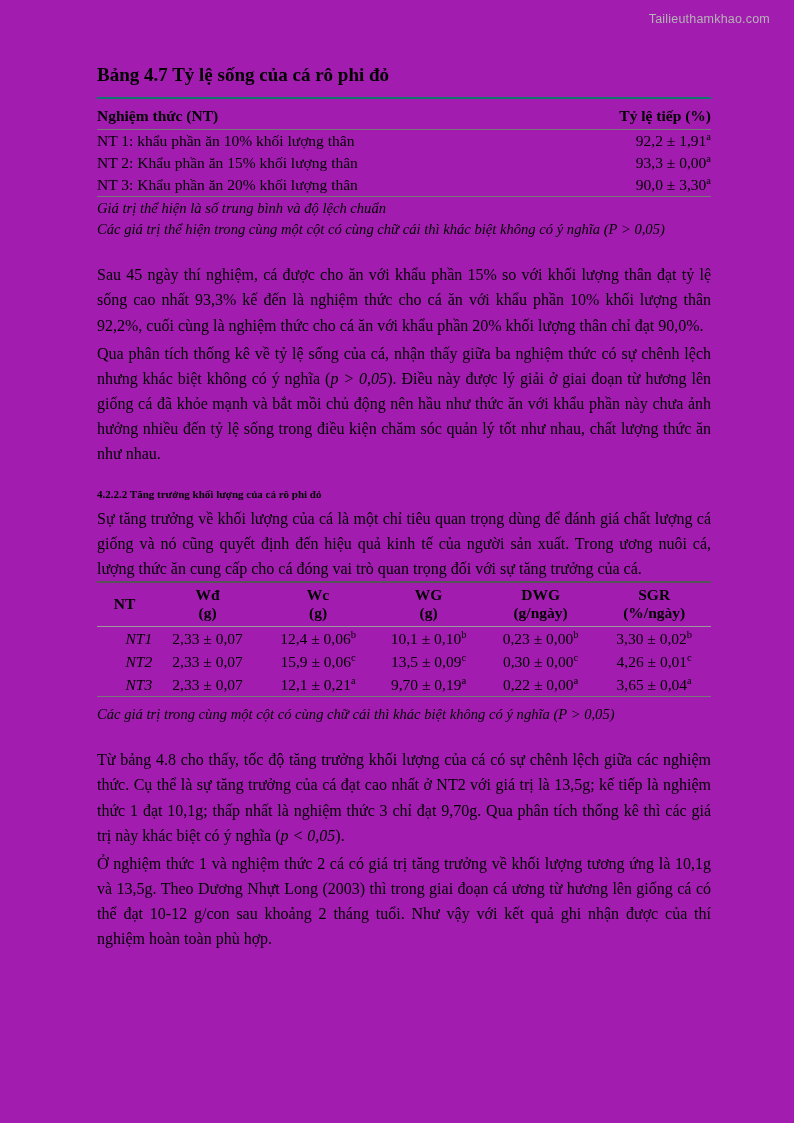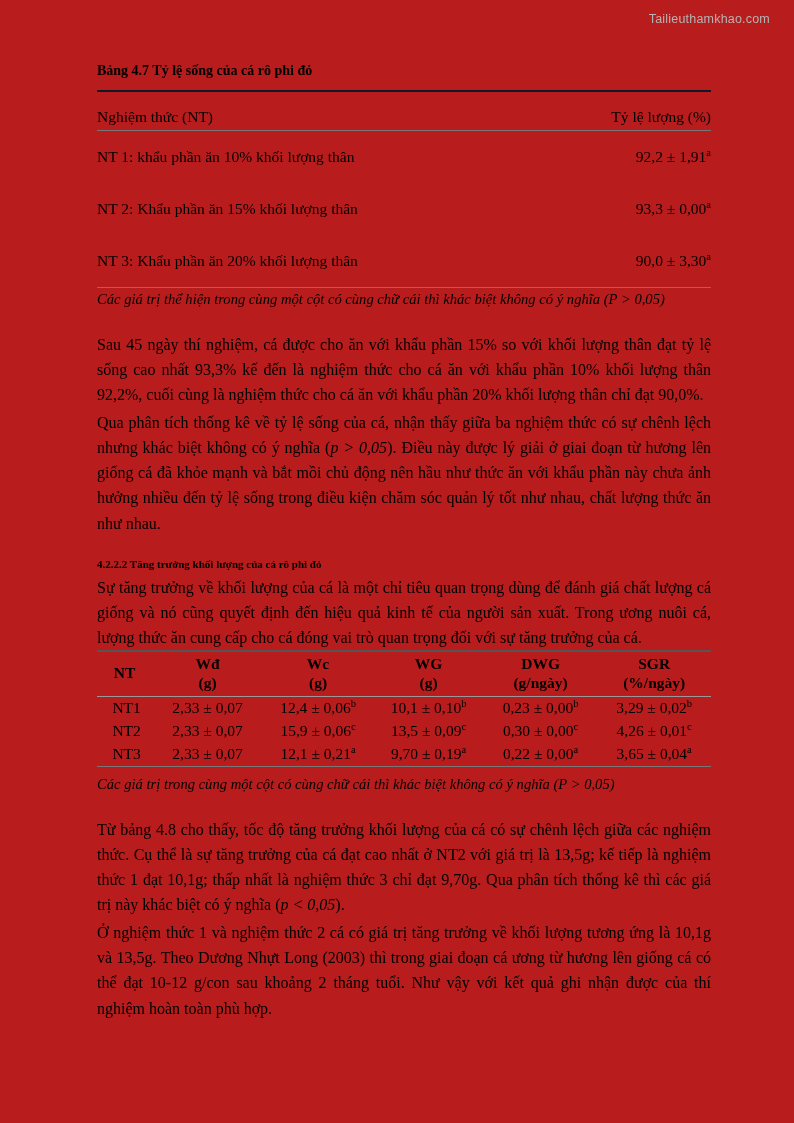--- a/index.html
+++ b/index.html
@@ -7,21 +7,21 @@
     padding: 0;
     background: #c8c8c8;
   }
   body {
     font-family: "Liberation Serif", "DejaVu Serif", serif;
   }
   .page {
     position: relative;
     width: 794px;
     height: 1123px;
-    background: #b91c1c;
+    background: #a21caf;
     margin: 0 auto;
     box-sizing: border-box;
     overflow: hidden;
   }
   .watermark {
     position: absolute;
     top: 12px;
     right: 24px;
     font-family: "Liberation Sans", "DejaVu Sans", sans-serif;
     font-size: 12.5px;
@@ -30,64 +30,64 @@
     user-select: none;
   }
   .content {
     position: absolute;
     left: 97px;
     top: 62px;
     width: 614px;
   }
   .tbl-caption {
     font-weight: bold;
-    font-size: 14px;
+    font-size: 19px;
     line-height: 1.35;
     margin: 0 0 9px 0;
   }
   table.data {
     width: 100%;
     border-collapse: collapse;
     font-size: 15.5px;
   }
   table.data th, table.data td {
     padding: 3px 0 3px 0;
     font-weight: normal;
     vertical-align: middle;
   }
   
   .t47 { margin-bottom: 0; }
   .t47 thead tr th {
-    font-weight: normal;
-    border-top: 2px solid #0f172a;
+    font-weight: bold;
+    border-top: 2px solid #0f766e;
     border-bottom: 1.5px solid #777;
-    padding: 16px 0 4px 0;
+    padding: 8px 0 4px 0;
   }
   .t47 .c-left  { text-align: left; }
   .t47 .c-right { text-align: right; }
   .t47 tbody tr:last-child td { border-bottom: 1.3px solid #777; }
-  .t47 tbody td { padding: 17px 0; }
+  .t47 tbody td { padding: 2px 0; }
 
   
   .t48 { margin-bottom: 8px; table-layout: fixed; }
   .t48 thead th {
     font-weight: bold;
     text-align: center;
     border-top: 2px solid #555;
     border-bottom: 1.3px solid #999;
     padding: 3px 0 4px 0;
     line-height: 1.18;
     vertical-align: middle;
   }
   .t48 thead th.nt-head { vertical-align: middle; }
   .t48 tbody td {
     text-align: center;
     padding: 2.5px 0;
   }
-  .t48 tbody td.nt-cell { text-align: center; padding-left: 4px;}
+  .t48 tbody td.nt-cell { text-align: right; padding-left: 4px; font-style: italic;}
   .t48 tbody tr:last-child td { border-bottom: 1.3px solid #777; }
 
   sup { font-size: 0.68em; vertical-align: super; line-height: 0; }
 
   .note {
     font-style: italic;
     font-size: 14.6px;
     line-height: 1.36;
     margin: 2px 0 0 0;
   }
@@ -123,39 +123,40 @@
   <div class="watermark">Tailieuthamkhao.com</div>
 
   <div class="content">
 
     <div class="tbl-caption">Bảng 4.7 Tỷ lệ sống của cá rô phi đỏ</div>
 
     <table class="data t47">
       <thead>
         <tr>
           <th class="c-left">Nghiệm thức (NT)</th>
-          <th class="c-right">Tỷ lệ lượng (%)</th>
+          <th class="c-right">Tỷ lệ tiếp (%)</th>
         </tr>
       </thead>
       <tbody>
         <tr>
           <td class="c-left">NT 1: khẩu phần ăn 10% khối lượng thân</td>
           <td class="c-right"><span>92,2 ± 1,91</span><sup>a</sup></td>
         </tr>
         <tr>
           <td class="c-left">NT 2: Khẩu phần ăn 15% khối lượng thân</td>
           <td class="c-right"><span>93,3 ± 0,00</span><sup>a</sup></td>
         </tr>
         <tr>
           <td class="c-left">NT 3: Khẩu phần ăn 20% khối lượng thân</td>
           <td class="c-right"><span>90,0 ± 3,30</span><sup>a</sup></td>
         </tr>
       </tbody>
     </table>
 
+    <div class="note">Giá trị thể hiện là số trung bình và độ lệch chuẩn</div>
     <div class="note">Các giá trị thể hiện trong cùng một cột có cùng chữ cái thì khác biệt không có ý nghĩa (P &gt; 0,05)</div>
 
     <p class="body first">Sau 45 ngày thí nghiệm, cá được cho ăn với khẩu phần 15% so với khối lượng thân đạt tỷ lệ sống cao nhất 93,3% kế đến là nghiệm thức cho cá ăn với khẩu phần 10% khối lượng thân 92,2%, cuối cùng là nghiệm thức cho cá ăn với khẩu phần 20% khối lượng thân chỉ đạt 90,0%.</p>
 
     <p class="body"><span>Qua phân tích thống kê về tỷ lệ sống của cá, nhận thấy giữa ba nghiệm thức có sự chênh lệch nhưng khác biệt không có ý nghĩa (</span><em class="it">p &gt; 0,05</em><span>). Điều này được lý giải ở giai đoạn từ hương lên giống cá đã khỏe mạnh và bắt mồi chủ động nên hầu như thức ăn với khẩu phần này chưa ảnh hưởng nhiều đến tỷ lệ sống trong điều kiện chăm sóc quản lý tốt như nhau, chất lượng thức ăn như nhau.</span></p>
 
     <h4 class="sec">4.2.2.2 Tăng trưởng khối lượng của cá rô phi đỏ</h4>
 
     <p class="body">Sự tăng trưởng về khối lượng của cá là một chỉ tiêu quan trọng dùng để đánh giá chất lượng cá giống và nó cũng quyết định đến hiệu quả kinh tế của người sản xuất. Trong ương nuôi cá, lượng thức ăn cung cấp cho cá đóng vai trò quan trọng đối với sự tăng trưởng của cá.</p>
 
@@ -196,21 +197,21 @@
           </th>
         </tr>
       </thead>
       <tbody>
         <tr>
           <td class="nt-cell">NT1</td>
           <td><span>2,33 ± 0,07</span><sup></sup></td>
           <td><span>12,4 ± 0,06</span><sup>b</sup></td>
           <td><span>10,1 ± 0,10</span><sup>b</sup></td>
           <td><span>0,23 ± 0,00</span><sup>b</sup></td>
-          <td><span>3,29 ± 0,02</span><sup>b</sup></td>
+          <td><span>3,30 ± 0,02</span><sup>b</sup></td>
         </tr>
         <tr>
           <td class="nt-cell">NT2</td>
           <td><span>2,33 ± 0,07</span><sup></sup></td>
           <td><span>15,9 ± 0,06</span><sup>c</sup></td>
           <td><span>13,5 ± 0,09</span><sup>c</sup></td>
           <td><span>0,30 ± 0,00</span><sup>c</sup></td>
           <td><span>4,26 ± 0,01</span><sup>c</sup></td>
         </tr>
         <tr>

